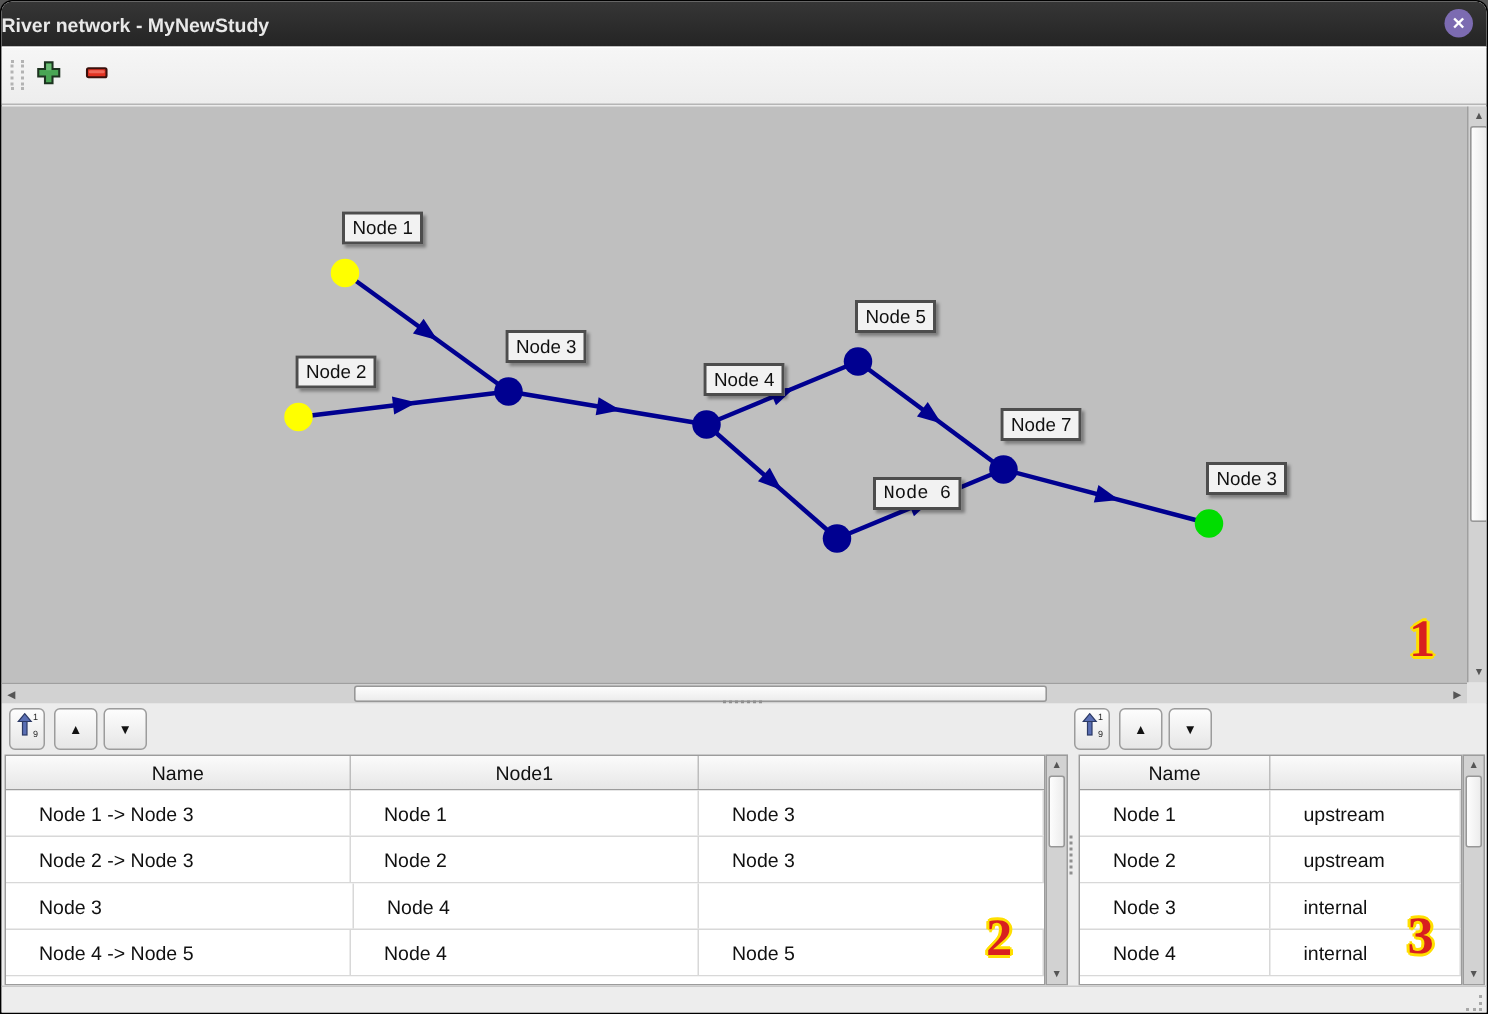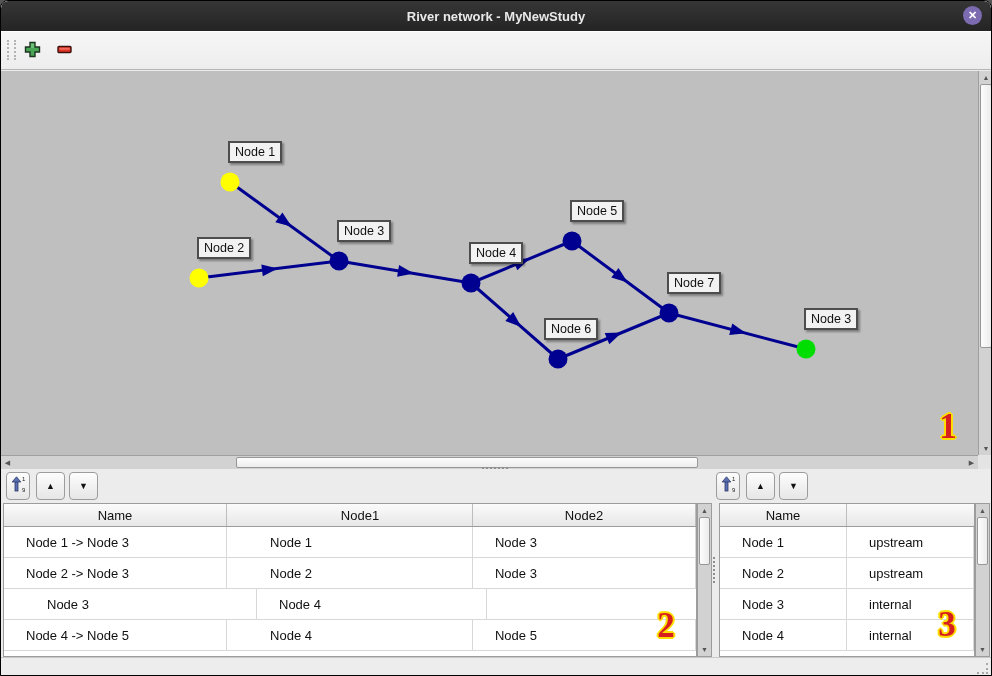--- a/index.html
+++ b/index.html
@@ -2,21 +2,21 @@
 <html><head>
 <meta charset="utf-8">
 <style>
   html,body{margin:0;padding:0;background:#555;}
   .window{position:relative;width:992px;height:676px;margin:0 auto;background:#ececec;
     font-family:"Liberation Sans",sans-serif;border:1px solid #000;box-sizing:border-box;
     border-radius:8px 8px 0 0;overflow:hidden;}
   
   .titlebar{position:absolute;left:0;top:0;right:0;height:30px;
     background:linear-gradient(#363636,#242424);border-radius:7px 7px 0 0;
-    display:flex;align-items:center;justify-content:center;}
+    display:flex;align-items:center;}
   .title{color:#e9e9e9;font-weight:bold;font-size:13px;}
   .close-btn{position:absolute;right:9px;top:5px;width:19px;height:19px;border-radius:50%;
     background:#7c6bb1;color:#fff;display:flex;align-items:center;justify-content:center;
     font-size:11px;font-weight:bold;cursor:pointer;}
   
   .toolbar{position:absolute;top:30px;left:0;right:0;height:38px;
     background:linear-gradient(#f6f6f6,#ededed);border-bottom:1px solid #b5b5b5;
     box-shadow:0 1px 0 #fff inset;}
   .grip{position:absolute;left:6px;top:9px;height:20px;width:5px;
     border-left:2px dotted #b3b3b3;border-right:2px dotted #b3b3b3;}
@@ -55,21 +55,21 @@
     background:#fff;box-sizing:border-box;}
   .t-reaches{left:2px;width:694px;} .t-nodes{left:718px;width:256px;}
   .thead{display:flex;height:23px;background:linear-gradient(#fbfbfb,#e7e7e7);
     border-bottom:1px solid #9c9c9c;box-sizing:border-box;}
   .th{box-sizing:border-box;border-right:1px solid #bdbdbd;display:flex;align-items:center;
     justify-content:center;font-size:13px;color:#111;}
   .tr{display:flex;height:30px;border-bottom:1px solid #d8d8d8;background:#fff;}
   .tr.empty{height:12px;}
   .td{box-sizing:border-box;border-right:1px solid #d8d8d8;padding:0 22px;display:flex;
     align-items:center;font-size:13px;color:#111;}
-  .t-reaches .col0{width:230px;} .t-reaches .col1{width:232px;margin-left:21px;} .t-reaches .col2{width:230px;}
+  .t-reaches .col0{width:230px;} .t-reaches .col1{width:232px;} .t-reaches .col2{width:230px;}
   .t-nodes .col0{width:127px;} .t-nodes .col1{width:127px;}
   .vsb-table{top:34px;width:15px;height:154px;border:1px solid #9c9c9c;box-sizing:border-box;}
   .vsb-left{left:696px;} .vsb-right{left:974px;}
   .vsb-table .up{left:0;right:0;top:0;height:13px;}
   .vsb-table .down{left:0;right:0;bottom:0;height:13px;}
   .vsb-table .thumb{position:absolute;left:1px;right:1px;top:13px;height:46px;
     background:linear-gradient(90deg,#fdfdfd,#ececec);border:1px solid #979797;border-radius:2px;}
   .vsplit{position:absolute;left:712px;top:88px;height:26px;width:0;border-left:2px dotted #8f8f8f;}
   
   .status{position:absolute;left:0;top:656px;width:992px;height:19px;background:#ededed;
@@ -140,21 +140,21 @@
         <circle cx="557" cy="288" r="9.5" fill="#000090"></circle>
         <circle cx="668" cy="242" r="9.5" fill="#000090"></circle>
         <circle cx="805" cy="278" r="9.5" fill="#00dd00"></circle>
       </svg>
     <div id="node-labels">
         <div class="nlabel" style="left: 227px; top: 70px;">Node 1</div>
         <div class="nlabel" style="left: 196px; top: 166px;">Node 2</div>
         <div class="nlabel" style="left: 336px; top: 149px;">Node 3</div>
         <div class="nlabel" style="left: 468px; top: 171px;">Node 4</div>
         <div class="nlabel" style="left: 569px; top: 129px;">Node 5</div>
-        <div class="nlabel" style="left: 543px; top: 247px;">Node 6</div>
+        <div class="nlabel" style="left: 581px; top: 247px; font-family: Liberation Mono, monospace;">Node 6</div>
         <div class="nlabel" style="left: 666px; top: 201px;">Node 7</div>
         <div class="nlabel" style="left: 803px; top: 237px;">Node 3</div>
       </div>
   </div>
 
   <div class="sb vsb-canvas">
     <div class="sb-btn up">▲</div>
     <div class="thumb"></div>
     <div class="sb-btn down">▼</div>
   </div>
@@ -200,21 +200,20 @@
       <span class="arrow-glyph">▲</span>
     </div>
     <div class="ctrl" style="left:778px;width:29px;">
       <span class="arrow-glyph">▼</span>
     </div>
 
     <div class="tablewrap t-reaches">
       <div class="thead">
           <div class="th col0">Name</div>
           <div class="th col1">Node1</div>
-          <div class="th col2">Node2</div>
         </div>
       <div class="tbody">
           <div class="tr">
             <div class="td col0">Node 1 -&gt; Node 3</div>
             <div class="td col1">Node 1</div>
             <div class="td col2">Node 3</div>
           </div>
           <div class="tr">
             <div class="td col0">Node 2 -&gt; Node 3</div>
             <div class="td col1">Node 2</div>

